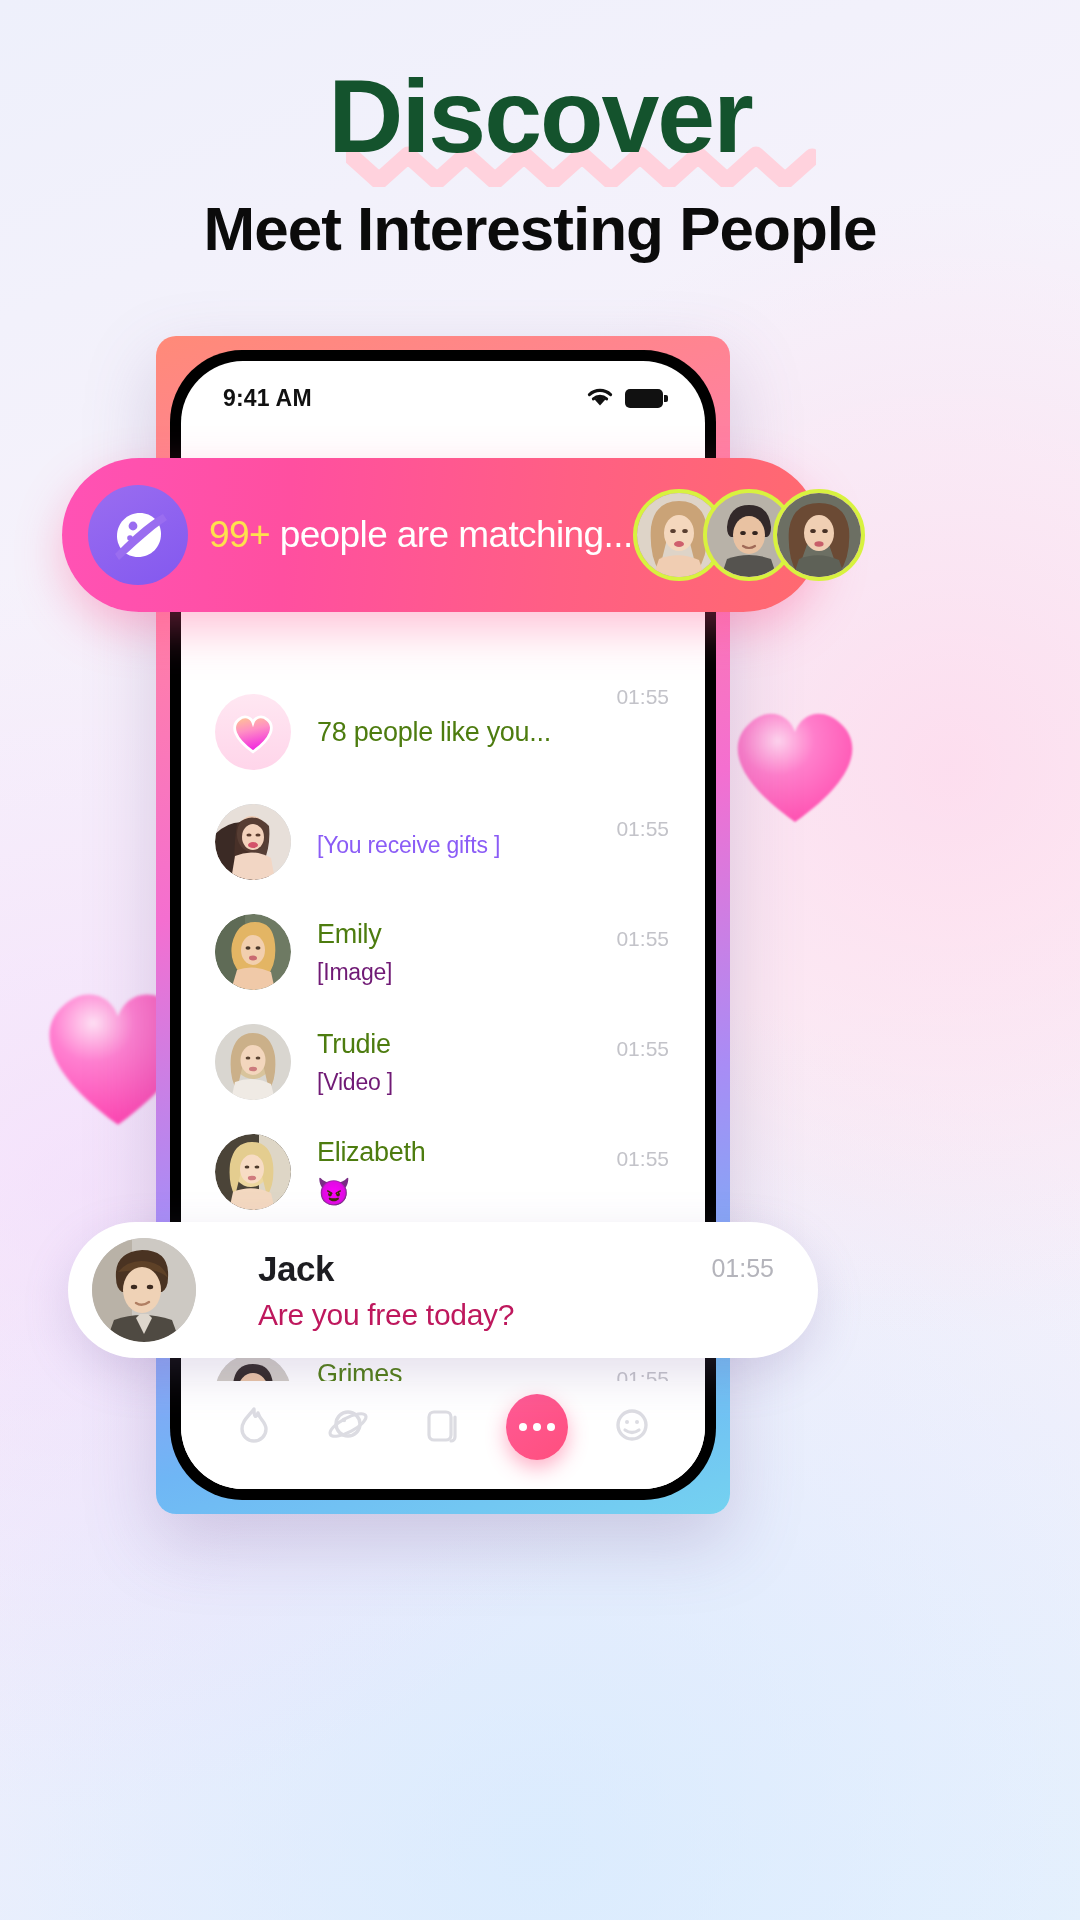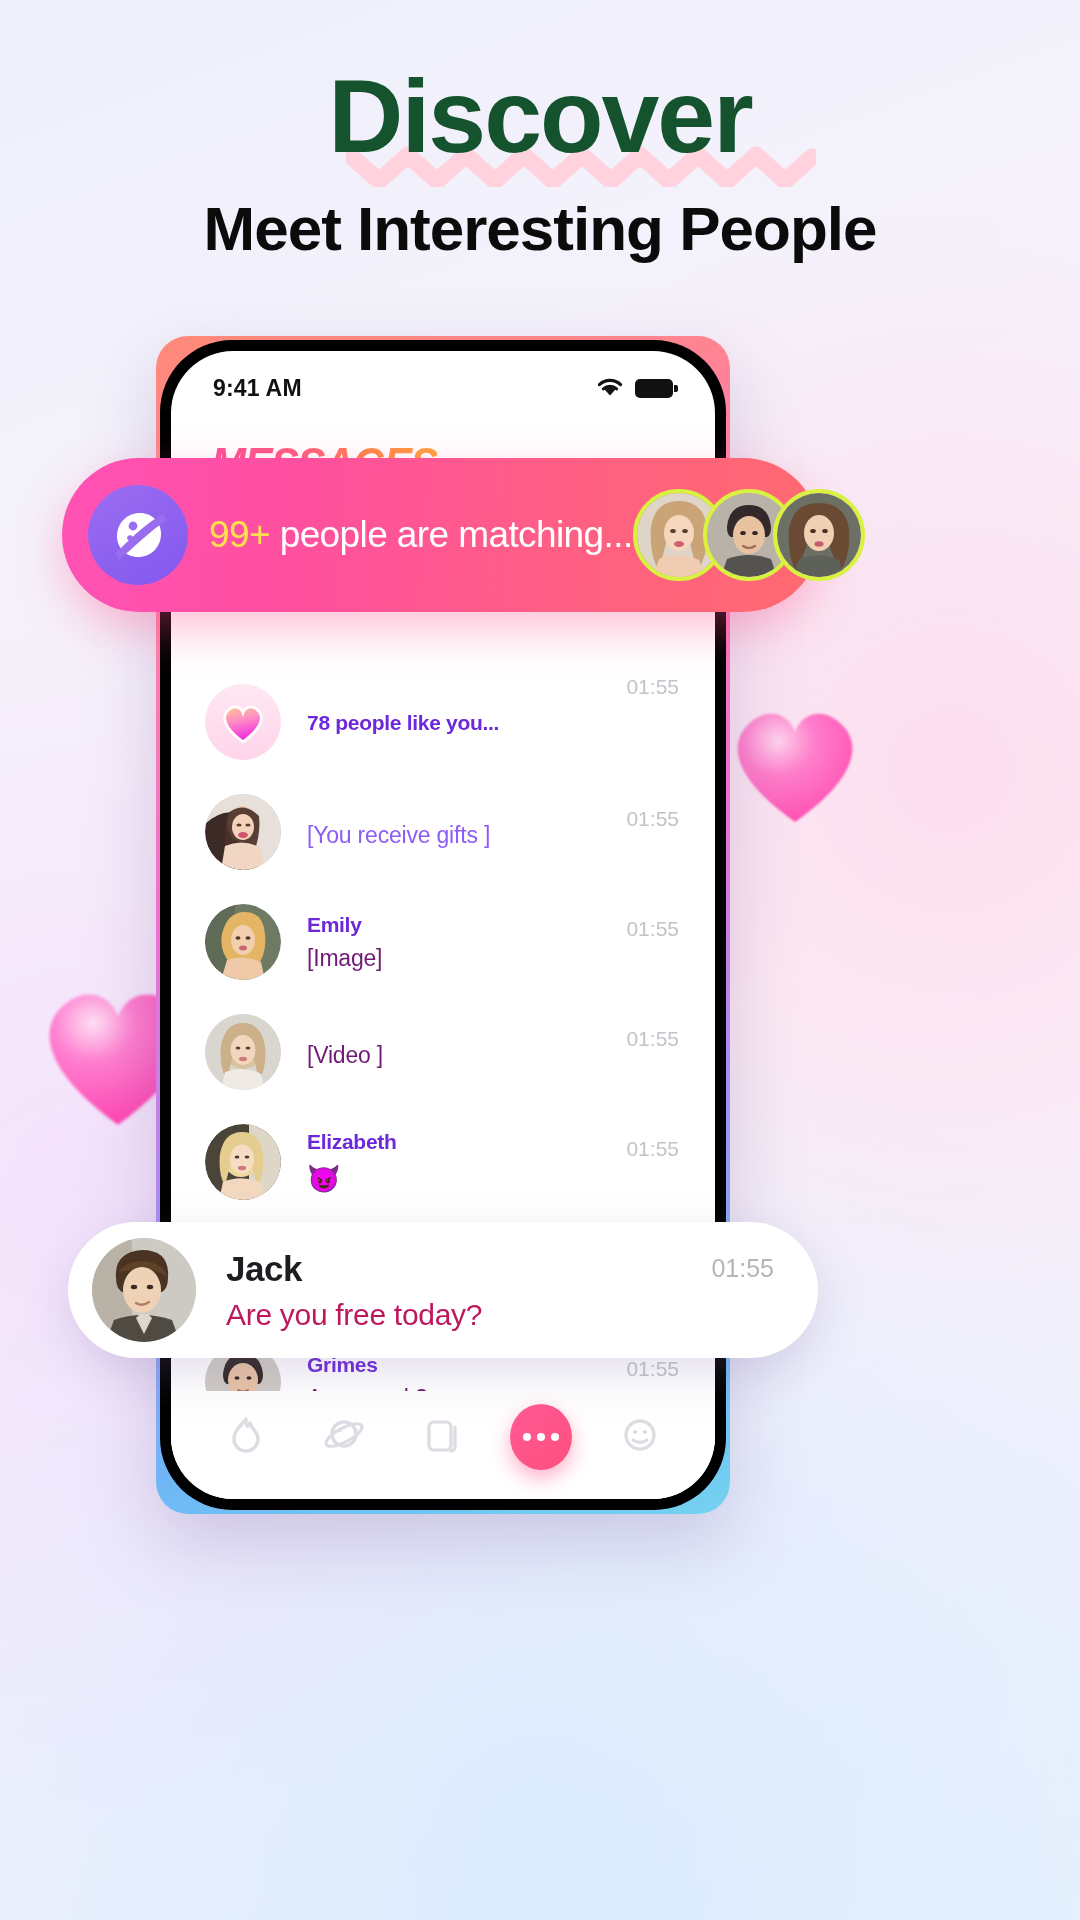--- a/index.html
+++ b/index.html
@@ -26,21 +26,21 @@
   }
   .zigzag { position:absolute; left:18px; bottom:-16px; width:470px; height:42px; z-index:1; }
   .subtitle {
     margin-top:24px; font-size:62px; font-weight:bold; color:#0b0b0b;
     letter-spacing:-1px; line-height:1.1;
   }
 
   
   .phone-outer {
     position:absolute; left:156px; top:336px; width:574px; height:1178px;
-    border-radius:32px; padding:4px;
+    border-radius:20px; padding:14px;
     background:linear-gradient(165deg,#ff8a78 0%,#ff7fa8 22%,#f46fd0 44%,#a98cf5 66%,#6fb6f5 86%,#74d2f0 100%);
     box-shadow:0 28px 70px rgba(120,90,150,0.25);
   }
   .phone-bezel {
     width:100%; height:100%; background:#000; border-radius:72px; padding:11px;
   }
   .phone-screen {
     width:100%; height:100%; background:#ffffff; border-radius:62px;
     overflow:hidden; position:relative;
   }
@@ -81,21 +81,21 @@
   .msg-list { position:absolute; top:316px; left:0; width:100%; }
   .msg-row {
     display:flex; align-items:center; padding:0 36px 0 34px; height:110px;
     position:relative;
   }
   .msg-av {
     width:76px; height:76px; border-radius:50%; flex:0 0 76px; overflow:hidden;
     position:relative; background:#ddd;
   }
   .msg-body { flex:1; padding-left:26px; }
-  .msg-name { font-size:21px; font-weight:bold; color:#6d28d9; letter-spacing:-.3px; line-height:1.25; }
+  .msg-name { font-size:27px; font-weight:normal; color:#4d7c0f; letter-spacing:-.3px; line-height:1.25; }
   .msg-prev { font-size:23px; color:#701a75; margin-top:7px; letter-spacing:-.2px; }
   .msg-prev.gift { color:#8b5cf6; }
   .msg-prev.emoji { font-size:27px; }
   .msg-time { font-size:21px; color:#c3c3c9; align-self:flex-start; padding-top:30px; }
   .msg-row.single .msg-name { line-height:1.0; }
   .msg-row.single .msg-time { padding-top:8px; }
 
   .heart-badge {
     width:76px; height:76px; border-radius:50%; flex:0 0 76px;
     background:linear-gradient(180deg,#ffe7f2,#ffd5ea);
@@ -145,20 +145,21 @@
   }
   .banner-av:first-child { margin-left:0; }
 
   
   .jack-card {
     position:absolute; left:68px; top:1222px; width:750px; height:136px;
     background:#fff; border-radius:68px;
     display:flex; align-items:center; padding:0 44px 0 24px;
     box-shadow:0 16px 46px rgba(130,110,170,0.22);
     z-index:40;
+    gap:32px;
   }
   .jack-av { width:104px; height:104px; border-radius:50%; flex:0 0 104px; overflow:hidden; position:relative; background:#cbc7c4; }
   .jack-body { flex:1; padding-left:30px; }
   .jack-name { font-size:35px; font-weight:bold; color:#1d1d21; letter-spacing:-.5px; }
   .jack-prev { font-size:30px; color:#be185d; margin-top:9px; letter-spacing:-.3px; }
   .jack-time { font-size:25px; color:#b4b4bb; align-self:flex-start; padding-top:32px; }
 </style>
 </head>
 <body>
 
@@ -312,20 +313,21 @@
               <path d="M16 32 Q20 9 38 9 Q56 9 60 32 Q62 54 54 66 L48 40 L28 40 L22 66 Q14 54 16 32 Z" fill="#cbb089"></path>
               <ellipse cx="38" cy="36" rx="12.5" ry="15" fill="#f3d6bd"></ellipse>
               <ellipse cx="33" cy="34" rx="2.4" ry="1.6" fill="#5b4433"></ellipse>
               <ellipse cx="43" cy="34" rx="2.4" ry="1.6" fill="#5b4433"></ellipse>
               <ellipse cx="38" cy="45" rx="4" ry="2.2" fill="#cc7b7d"></ellipse>
               <path d="M20 58 Q38 51 56 60 L60 76 L16 76 Z" fill="#efeae4"></path>
             </g>
           </svg>
         </div>
         <div class="msg-body">
+          <div class="msg-name">Trudie</div>
           <div class="msg-prev">[Video ]</div>
         </div>
         <div class="msg-time">01:55</div>
       </div>
 
       <div class="msg-row">
         <div class="msg-av">
           <svg width="76" height="76" viewBox="0 0 76 76">
             <defs>
                   <clipPath id="c4">

